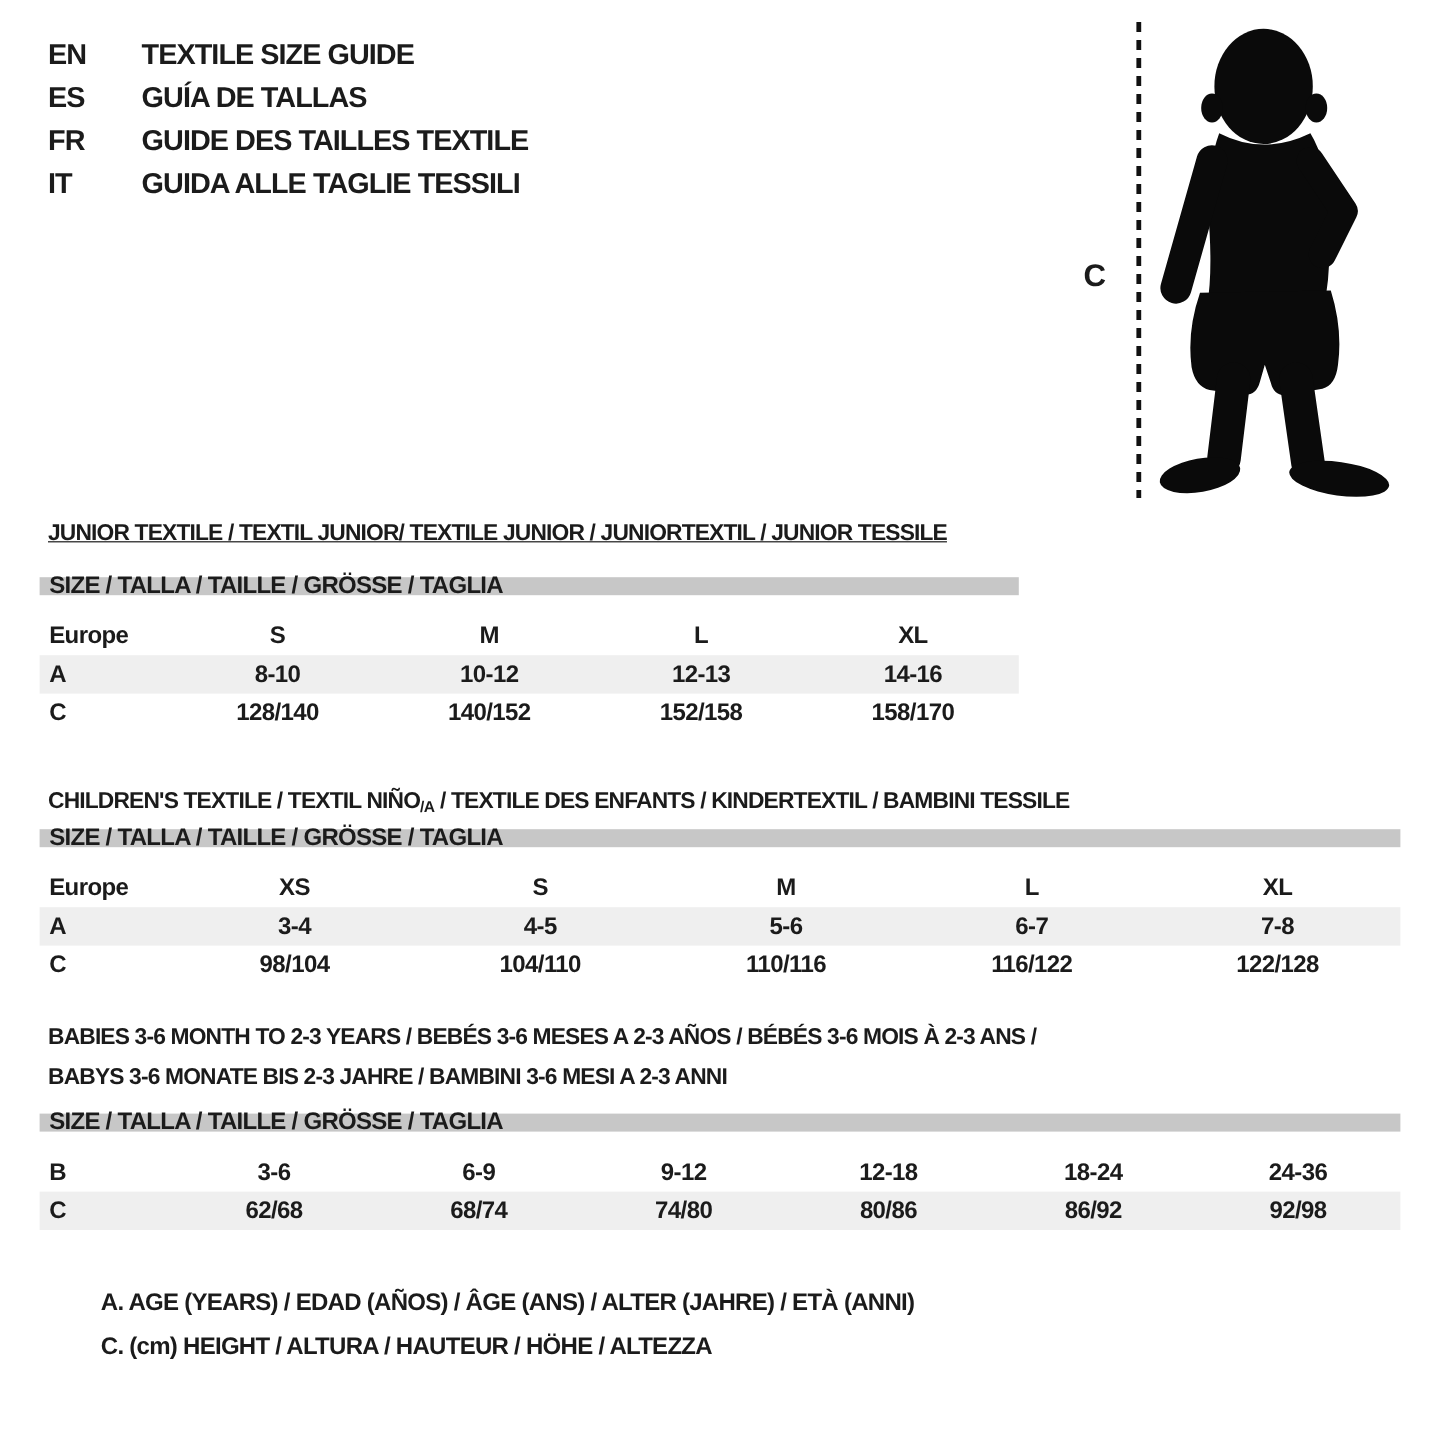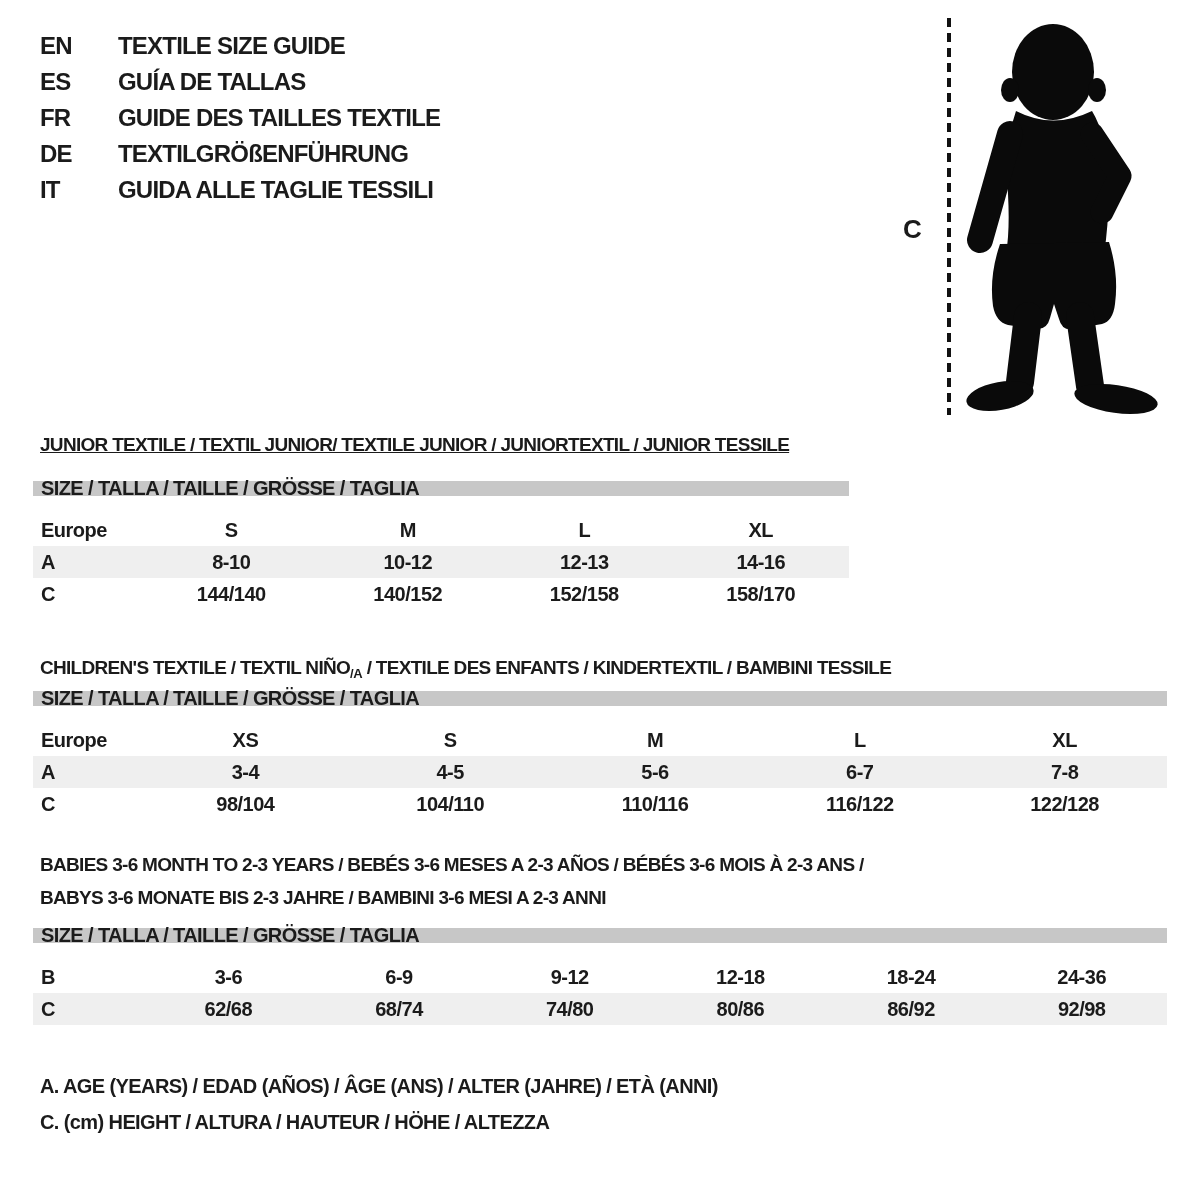--- a/index.html
+++ b/index.html
@@ -40,41 +40,37 @@
   .size-bar{
     height:15px;background:var(--bar);display:flex;align-items:center;
     padding-left:8px;font-size:20px;letter-spacing:-0.6px;margin-bottom:18px;
   }
   .trow{display:flex;height:32px;align-items:center;font-size:20px;letter-spacing:-0.5px;}
   .trow.shaded{background:var(--alt);}
   .tlabel{width:110px;padding-left:8px;}
   .tcell{flex:1;text-align:center;}
   
   .legend{position:absolute;left:40px;top:1068px;}
-  .legend-line{height:36px;display:flex;align-items:center;font-size:20px;letter-spacing:-0.6px;white-space:nowrap;}
+  .legend-line{height:36px;display:flex;align-items:center;font-size:20px;letter-spacing:-0.6px;white-space:nowrap;margin-left:44px;}
 </style>
 </head>
 <body>
 
 <ul class="lang-list">
   <li class="lang-row">
     <span class="lang-code">EN</span>
     <span class="lang-label">TEXTILE SIZE GUIDE</span>
   </li>
   <li class="lang-row">
     <span class="lang-code">ES</span>
     <span class="lang-label">GUÍA DE TALLAS</span>
   </li>
   <li class="lang-row">
     <span class="lang-code">FR</span>
     <span class="lang-label">GUIDE DES TAILLES TEXTILE</span>
-  </li>
-  <li class="lang-row">
-    <span class="lang-code">DE</span>
-    <span class="lang-label">TEXTILGRÖßENFÜHRUNG</span>
   </li>
   <li class="lang-row">
     <span class="lang-code">IT</span>
     <span class="lang-label">GUIDA ALLE TAGLIE TESSILI</span>
   </li>
 </ul>
 
 <div class="measure-line"></div>
 <div class="measure-label">C</div>
 <svg class="toddler" viewBox="0 0 225 400" aria-hidden="true">
@@ -106,21 +102,21 @@
       </div>
       <div class="trow shaded">
         <div class="tlabel">A</div>
         <div class="tcell">8-10</div>
         <div class="tcell">10-12</div>
         <div class="tcell">12-13</div>
         <div class="tcell">14-16</div>
       </div>
       <div class="trow">
         <div class="tlabel">C</div>
-        <div class="tcell">144/140</div>
+        <div class="tcell">128/140</div>
         <div class="tcell">140/152</div>
         <div class="tcell">152/158</div>
         <div class="tcell">158/170</div>
       </div>
     </div>
 </div>
 
 <h2 class="sec-heading h-children"><span>CHILDREN'S TEXTILE / TEXTIL NIÑO</span><span class="sub-sm">/A</span><span> / TEXTILE DES ENFANTS / KINDERTEXTIL / BAMBINI TESSILE</span></h2>
 <div class="stable t-children">
   <div class="size-bar">SIZE / TALLA / TAILLE / GRÖSSE / TAGLIA</div>

